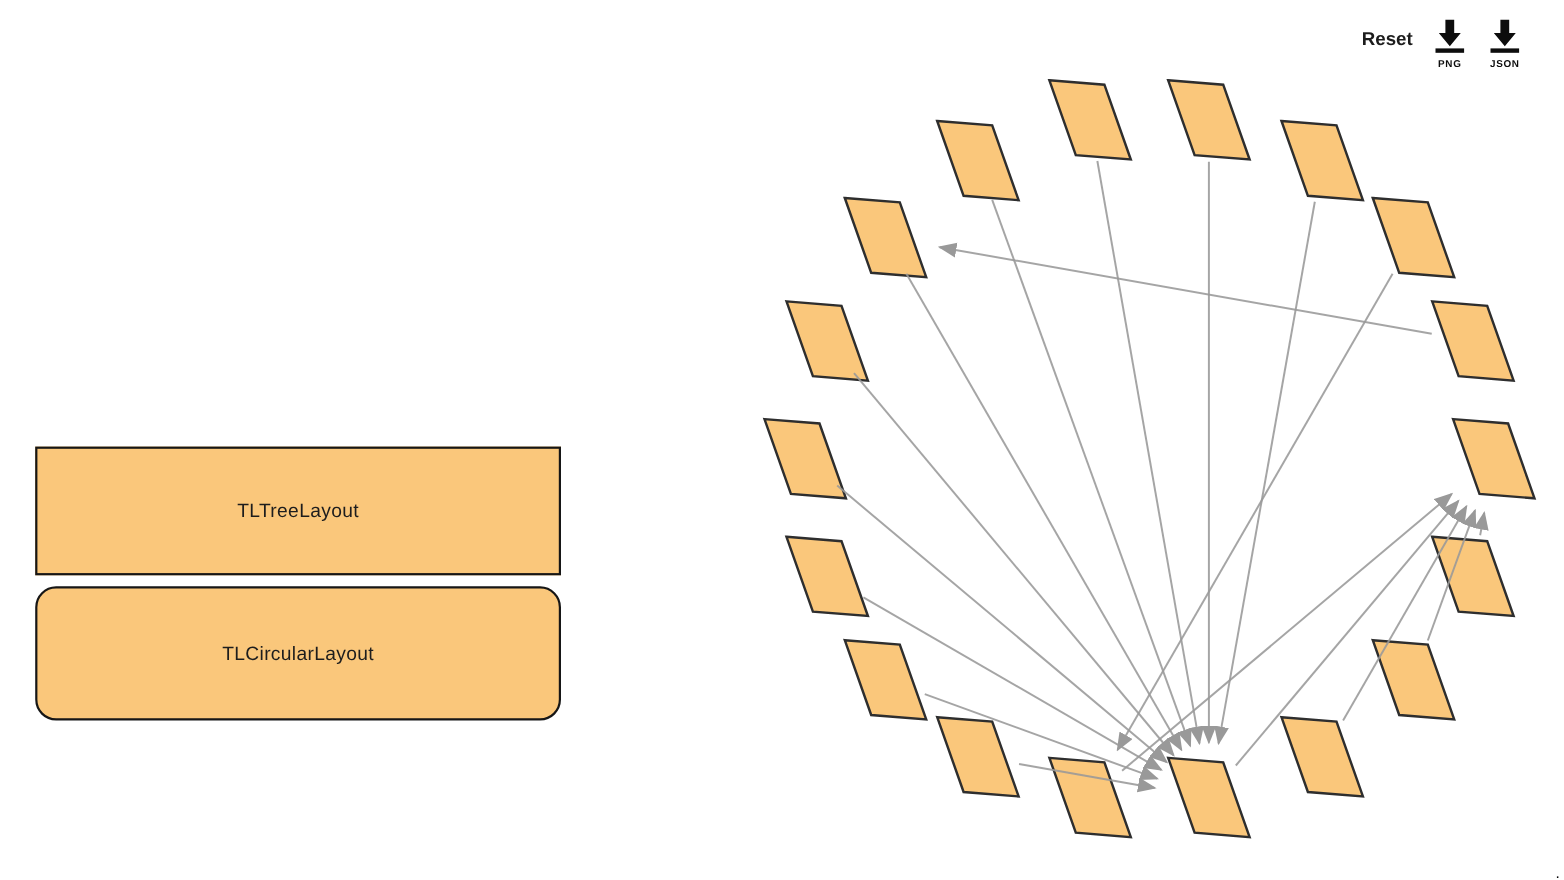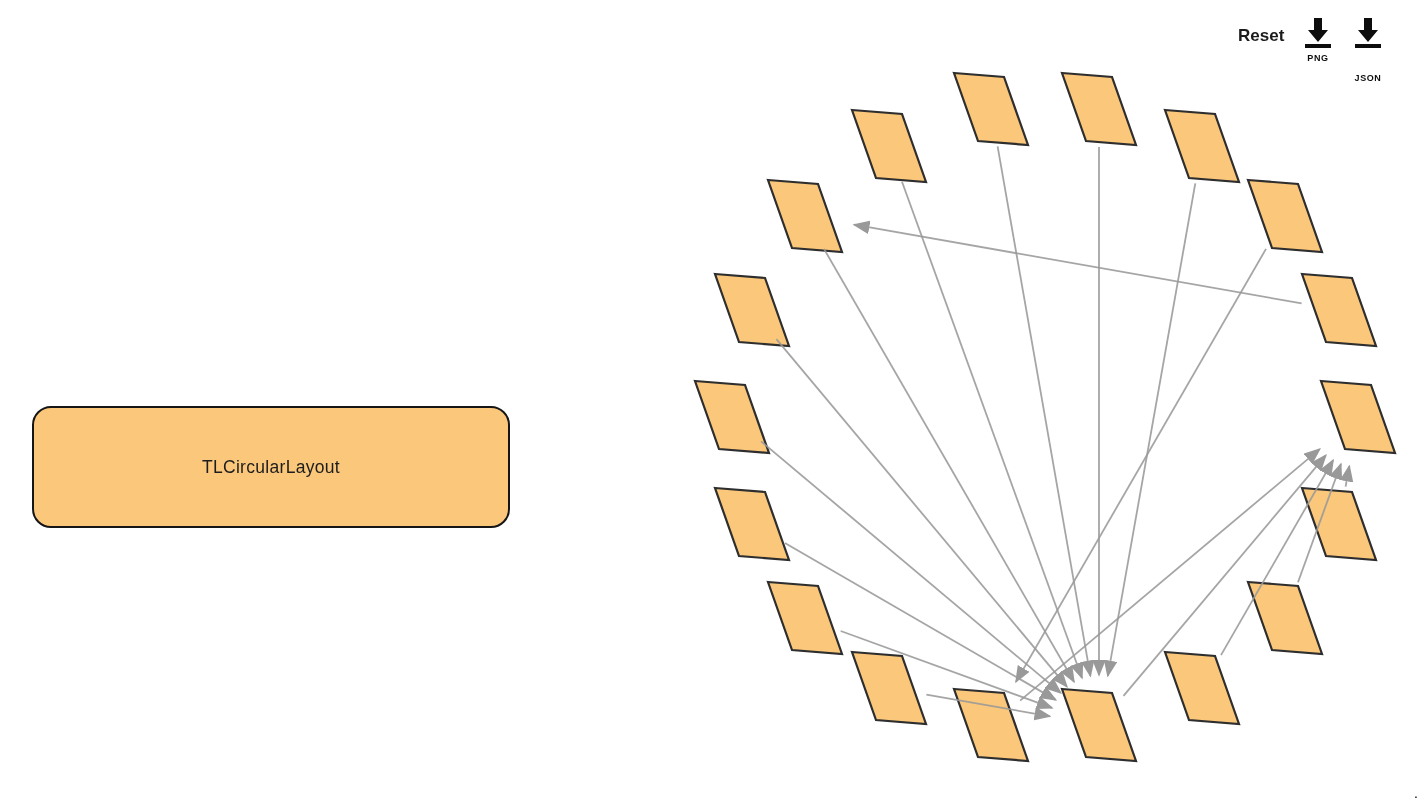--- a/index.html
+++ b/index.html
@@ -18,21 +18,21 @@
     background: none; border: none; padding: 0;
     font-family: "Liberation Sans", sans-serif;
     font-weight: bold;
   }
   .dl-btn {
     position: absolute; top: 16px; width: 40px;
     display: flex; flex-direction: column; align-items: center;
     background: none; border: none; padding: 0; cursor: pointer;
   }
   .dl-btn.png { left: 1298px; }
-  .dl-btn.json { left: 1348px; gap: 20px; }
+  .dl-btn.json { left: 1348px; }
   .dl-btn .dl-label {
     font-size: 9px; font-weight: bold; letter-spacing: 0.6px;
     color: #0d0d0d; margin-top: 1px;
     font-family: "Liberation Sans", sans-serif;
   }
 
   
   .layout-buttons { position: absolute; left: 32px; top: 406px; width: 478px; }
   .layout-btn {
     display: block; width: 478px; height: 117px;
@@ -124,18 +124,19 @@
     <span>
       <svg width="28" height="33" viewBox="0 0 28 33">
         <polygon points="10,2 18,2 18,14 24,14 14,26 4,14 10,14" fill="#0d0d0d"></polygon>
         <rect x="1" y="28" width="26" height="4" fill="#0d0d0d"></rect>
       </svg>
     </span>
     <span class="dl-label">JSON</span>
   </button>
 
   <div class="layout-buttons">
+    <button class="layout-btn">TLTreeLayout</button>
     <button class="layout-btn">TLCircularLayout</button>
   </div>
 
   <span class="stray-mark">.</span>
 
 </div>
 
 </body></html>

